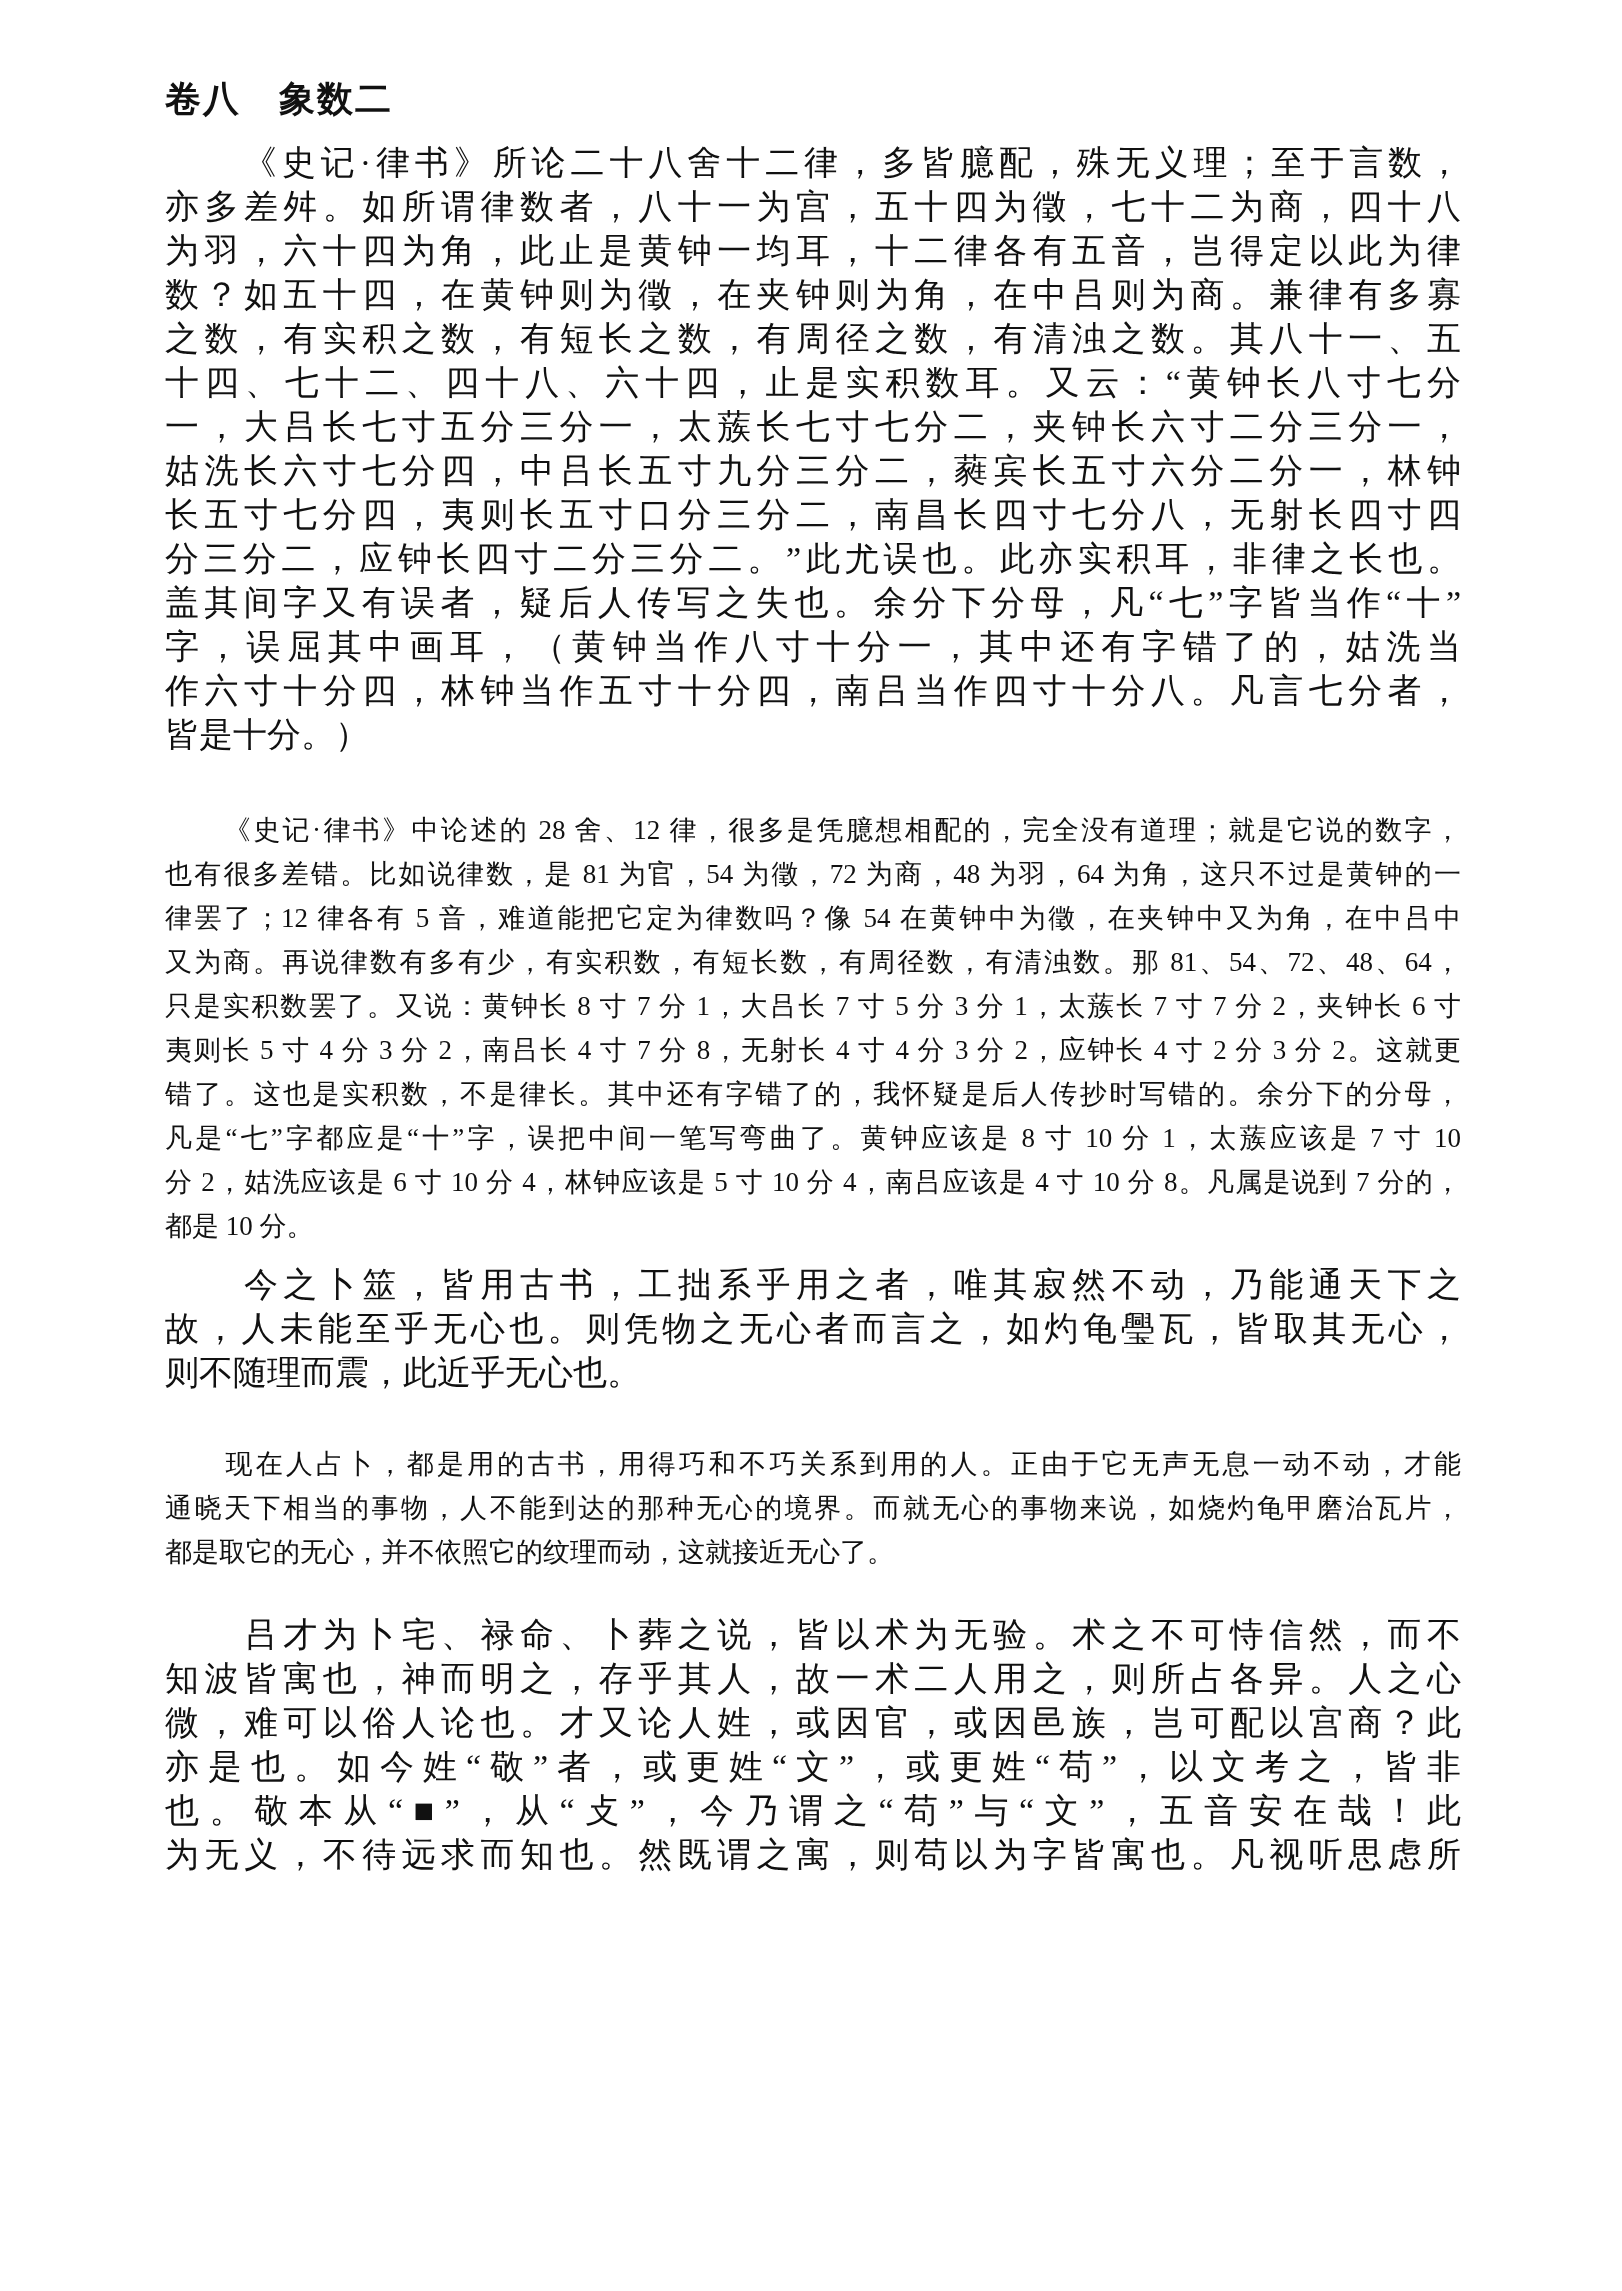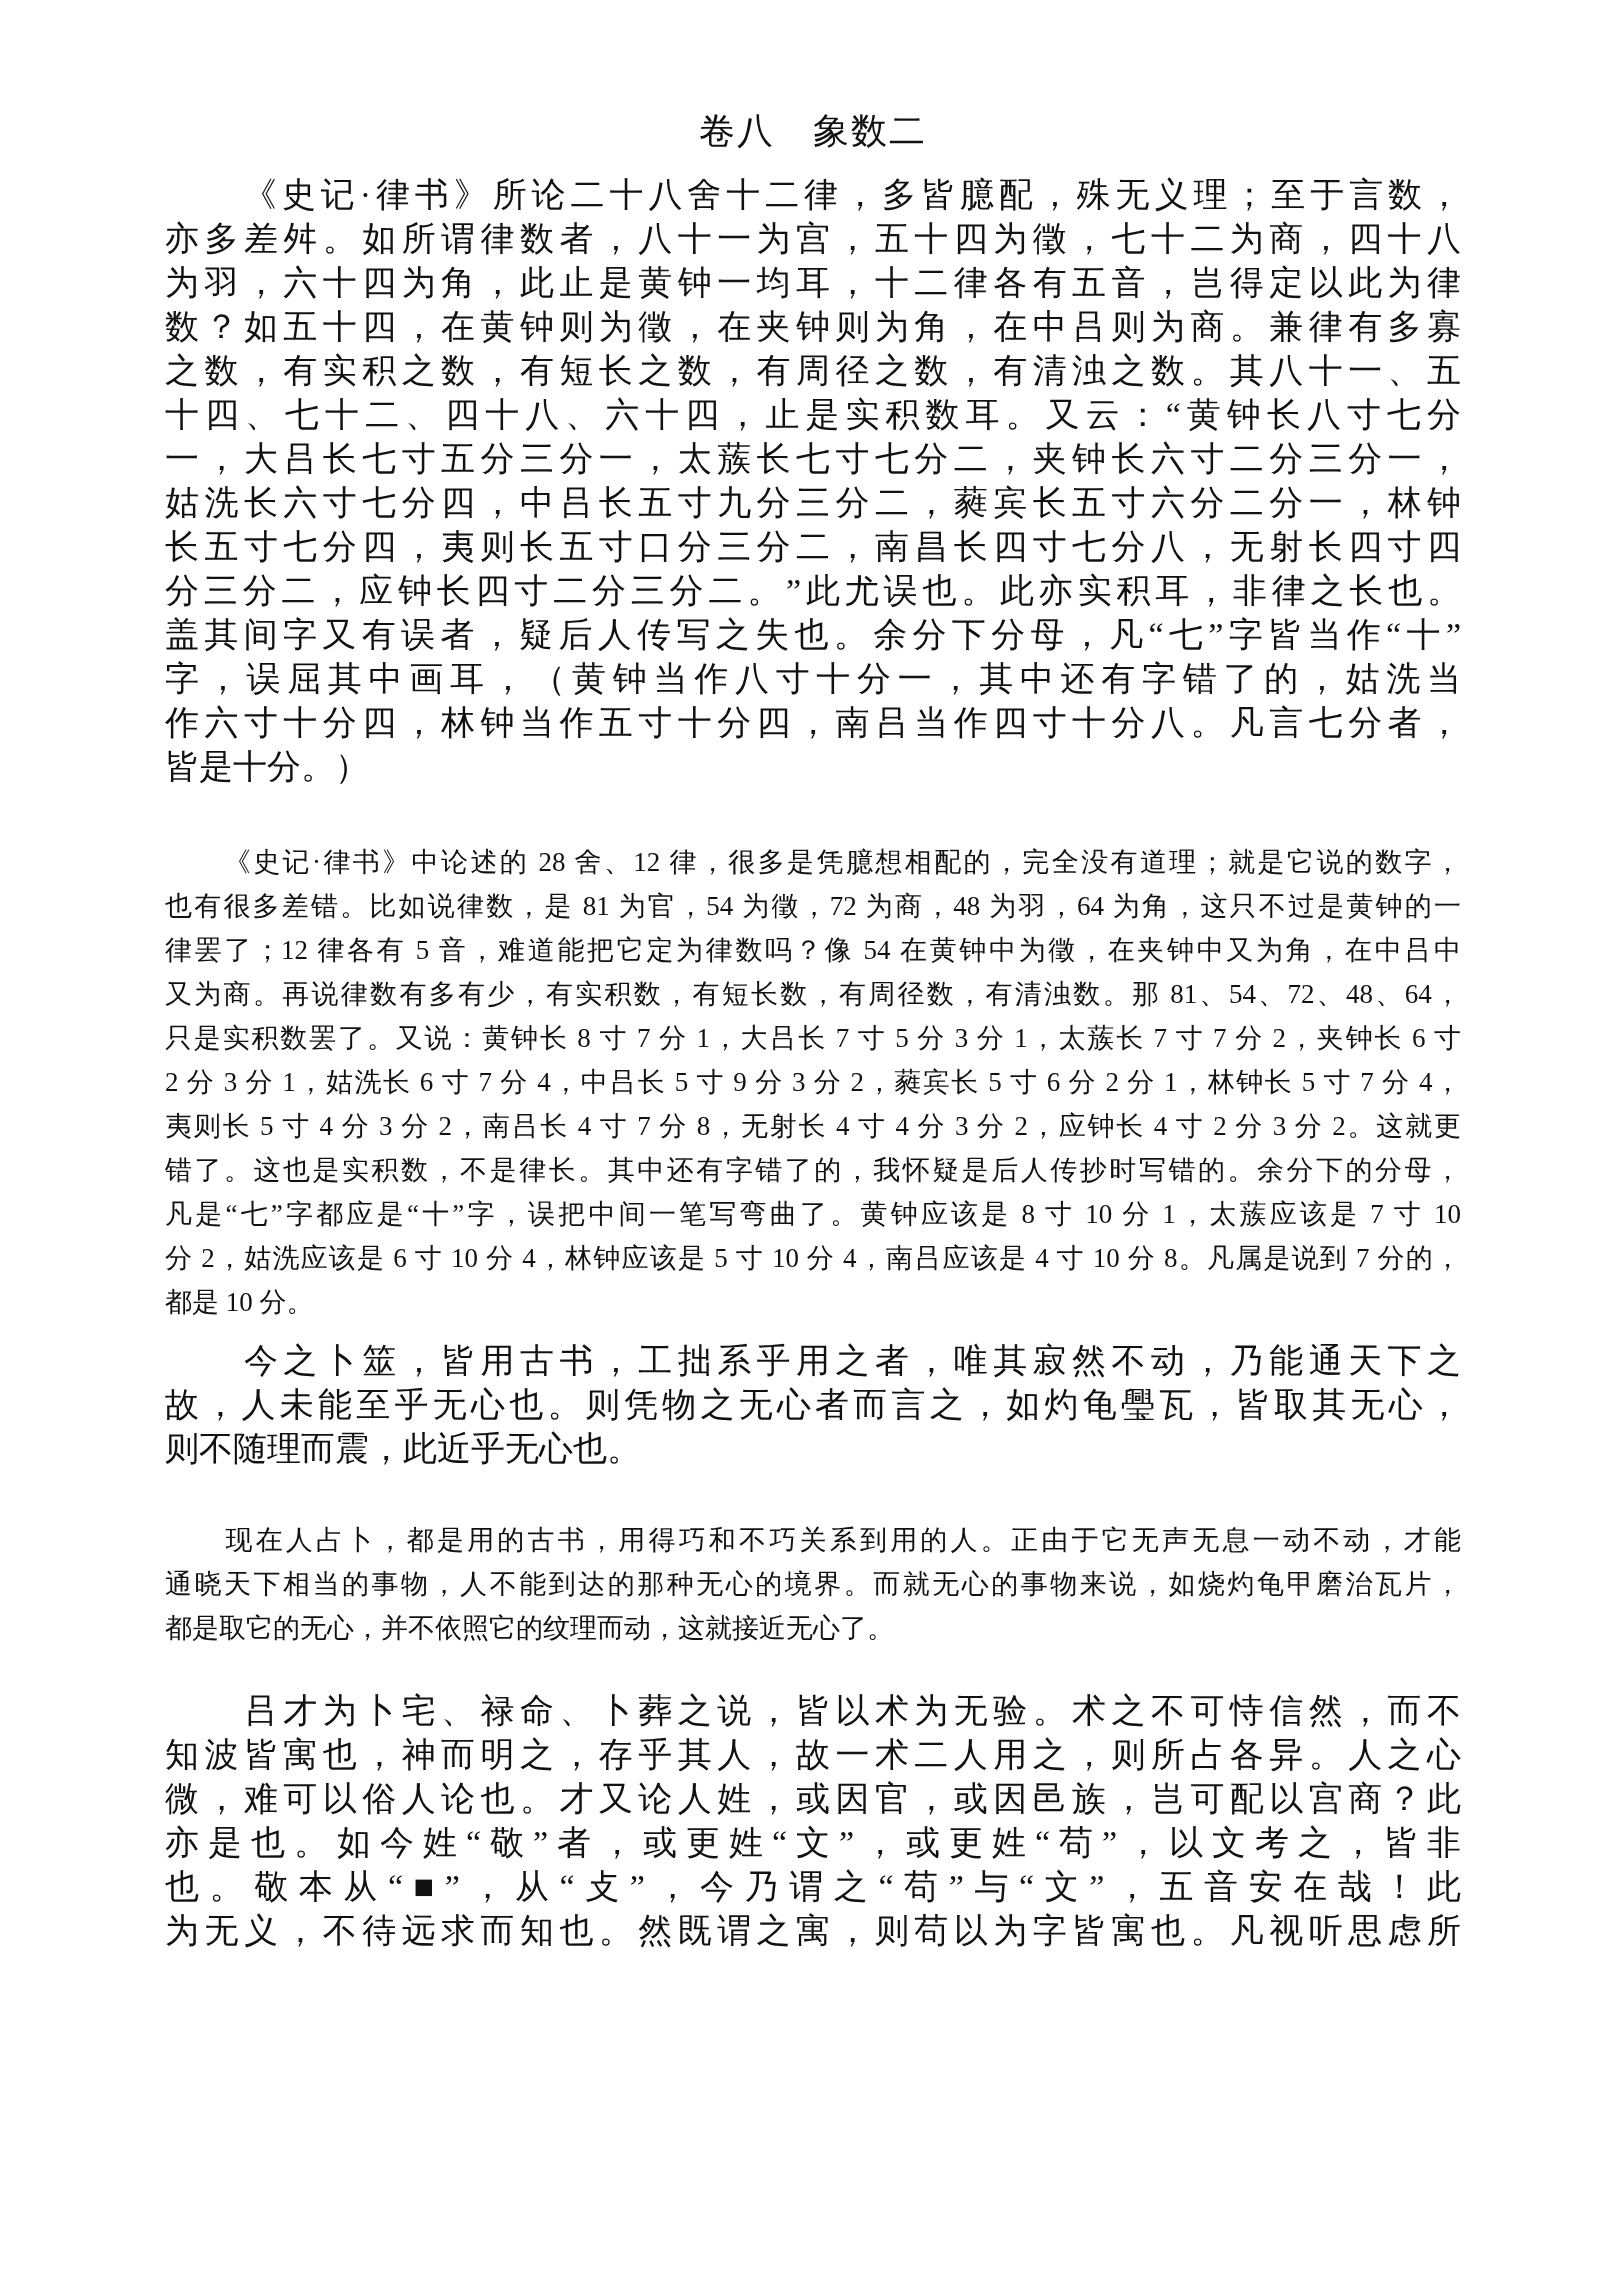--- a/index.html
+++ b/index.html
@@ -14,24 +14,23 @@
     font-family: "Liberation Serif", "DejaVu Serif", serif;
     color: #111111;
   }
   .page {
     position: absolute;
     left: 165px;
     top: 0;
     width: 1296px;
   }
   .doc-title {
-    margin-top: 108px;
-    text-align: center;
+    margin-top: 76px;
     font-family: "Liberation Sans", "DejaVu Sans", sans-serif;
-    font-weight: normal;
+    font-weight: bold;
     font-size: 36px;
     line-height: 45px;
     letter-spacing: 2px;
   }
   .para {
     margin: 0;
   }
   .para .tline {
     text-align: justify;
     text-align-last: justify;
@@ -77,21 +76,20 @@
         <div class="tline">字，误屈其中画耳，（黄钟当作八寸十分一，其中还有字错了的，姑洗当</div>
         <div class="tline">作六寸十分四，林钟当作五寸十分四，南吕当作四寸十分八。凡言七分者，</div>
         <div class="tline">皆是十分。）</div>
       </div>
       <div class="para para-translation">
         <div class="tline">　　《史记·律书》中论述的 28 舍、12 律，很多是凭臆想相配的，完全没有道理；就是它说的数字，</div>
         <div class="tline">也有很多差错。比如说律数，是 81 为官，54 为徵，72 为商，48 为羽，64 为角，这只不过是黄钟的一</div>
         <div class="tline">律罢了；12 律各有 5 音，难道能把它定为律数吗？像 54 在黄钟中为徵，在夹钟中又为角，在中吕中</div>
         <div class="tline">又为商。再说律数有多有少，有实积数，有短长数，有周径数，有清浊数。那 81、54、72、48、64，</div>
         <div class="tline">只是实积数罢了。又说：黄钟长 8 寸 7 分 1，大吕长 7 寸 5 分 3 分 1，太蔟长 7 寸 7 分 2，夹钟长 6 寸</div>
-        <div class="tline">2 分 3 分 1，姑洗长 6 寸 7 分 4，中吕长 5 寸 9 分 3 分 2，蕤宾长 5 寸 6 分 2 分 1，林钟长 5 寸 7 分 4，</div>
         <div class="tline">夷则长 5 寸 4 分 3 分 2，南吕长 4 寸 7 分 8，无射长 4 寸 4 分 3 分 2，应钟长 4 寸 2 分 3 分 2。这就更</div>
         <div class="tline">错了。这也是实积数，不是律长。其中还有字错了的，我怀疑是后人传抄时写错的。余分下的分母，</div>
         <div class="tline">凡是“七”字都应是“十”字，误把中间一笔写弯曲了。黄钟应该是 8 寸 10 分 1，太蔟应该是 7 寸 10</div>
         <div class="tline">分 2，姑洗应该是 6 寸 10 分 4，林钟应该是 5 寸 10 分 4，南吕应该是 4 寸 10 分 8。凡属是说到 7 分的，</div>
         <div class="tline">都是 10 分。</div>
       </div>
       <div class="para para-classical">
         <div class="tline">　　今之卜筮，皆用古书，工拙系乎用之者，唯其寂然不动，乃能通天下之</div>
         <div class="tline">故，人未能至乎无心也。则凭物之无心者而言之，如灼龟璺瓦，皆取其无心，</div>
         <div class="tline">则不随理而震，此近乎无心也。</div>

